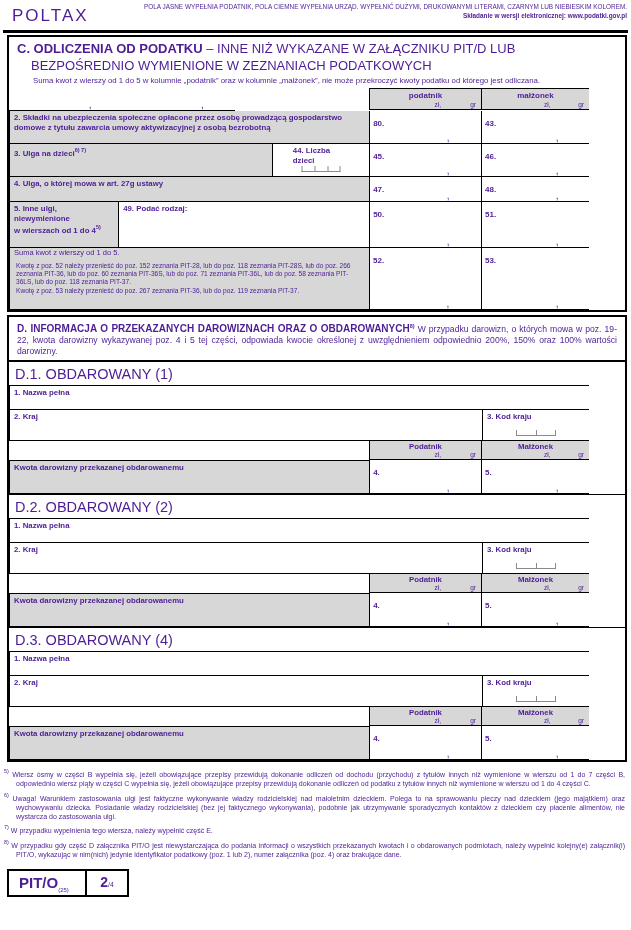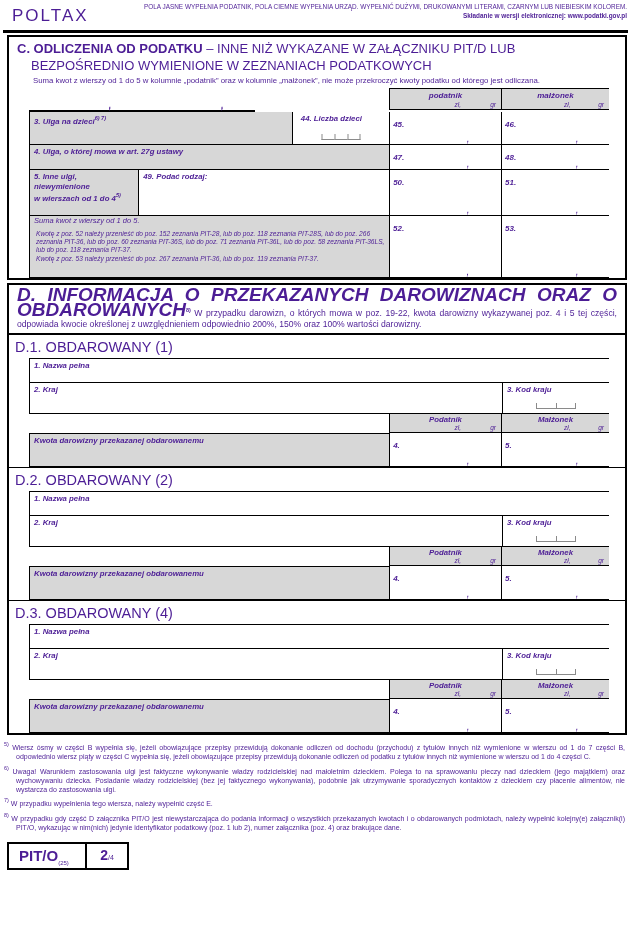--- a/index.html
+++ b/index.html
@@ -18,21 +18,21 @@
   .box{margin-left:7px;width:620px;border:2px solid #000;background:#fff;}
   .cbox{margin-top:2px;}
   .dbox{margin-top:3px;}
 
   
   .c-head{padding:3px 8px 0 22px;text-indent:-14px;font-size:13px;line-height:17px;}
   .c-head .lead{font-weight:bold;}
   .c-note{margin:2px 8px 3px 24px;font-size:7.8px;}
 
   
-  .tbl{margin-left:20px;width:580px;font-style:italic;}
+  .tbl{width:580px;}
   .trow{display:flex;}
   .cell{position:relative;border-left:1px solid #000;border-bottom:1px solid #000;}
   .grey{background:#d7d7d7;}
   .lbl{font-size:7.8px;font-weight:bold;padding:2px 4px;line-height:9.5px;}
   .bt{border-top:1px solid #000;}
   .spacer{border:none;background:#fff;}
   sup{font-size:5.5px;vertical-align:4px;font-weight:bold;}
 
   
   .colhead{height:22px;background:#d7d7d7;border-top:1px solid #000;}
@@ -53,21 +53,21 @@
 
   .prewrap{white-space:pre-line;}
 
   
   .razem-title{font-size:8px;font-weight:bold;padding:2px 4px 0 4px;}
   .razem-sub{font-size:7.5px;padding:0 4px 2px 4px;}
   .razem-note{font-size:6.6px;line-height:8.2px;padding:3px 4px 0 6px;}
 
   
   .d-head{padding:4px 8px 3px 8px;font-size:8.6px;line-height:11px;text-align:justify;border-bottom:1px solid #000;}
-  .d-head .lead{font-weight:bold;font-size:19px;font-style:italic;}
+  .d-head .lead{font-weight:bold;font-size:10px;}
   .dsub{border-top:1px solid #000;}
   .dsub:first-of-type{border-top:none;}
   .dsub-title{font-size:14.5px;padding:4px 0 3px 6px;}
   .strip{height:19px;background:#d7d7d7;}
   .strip .cn{display:block;text-align:center;font-size:7.8px;font-weight:bold;padding-top:1px;}
 
   
   .fnotes{margin:5px 6px 0 4px;}
   .fn{font-size:7px;line-height:9.3px;text-align:justify;padding-left:12px;text-indent:-12px;margin-bottom:2px;}
   .fn sup{font-size:5.5px;font-weight:normal;}
@@ -120,34 +120,35 @@
             <span class="fnum">40.</span>
             <span class="dec">,</span>
           </div>
         <div class="cell amt" style="width:111px;">
             <span class="fnum">41.</span>
             <span class="dec">,</span>
           </div>
       </div>
 
       <div class="trow">
+        <div class="cell grey lbl" style="width:370px;height:33px;">2. Składki na ubezpieczenia społeczne opłacone przez osobę prowadzącą gospodarstwo domowe z tytułu zawarcia umowy aktywizacyjnej z osobą bezrobotną</div>
         <div class="cell amt" style="width:115px;">
             <span class="fnum">80.</span>
             <span class="dec">,</span>
           </div>
         <div class="cell amt" style="width:111px;">
             <span class="fnum">43.</span>
             <span class="dec">,</span>
           </div>
       </div>
 
       <div class="trow">
         <div class="cell grey lbl" style="width:270px;height:33px;"><span>3. Ulga na dzieci</span><sup>6) 7)</sup></div>
         <div class="cell" style="width:100px;">
-          <span class="lbl" style="padding:2px 8px;display:block;">44. Liczba dzieci</span>
+          <span class="lbl" style="padding:2px 20px;display:block;">44. Liczba dzieci</span>
           <span class="comb">
               <i></i>
               <i></i>
               <i></i>
             </span>
         </div>
         <div class="cell amt" style="width:115px;">
             <span class="fnum">45.</span>
             <span class="dec">,</span>
           </div>

